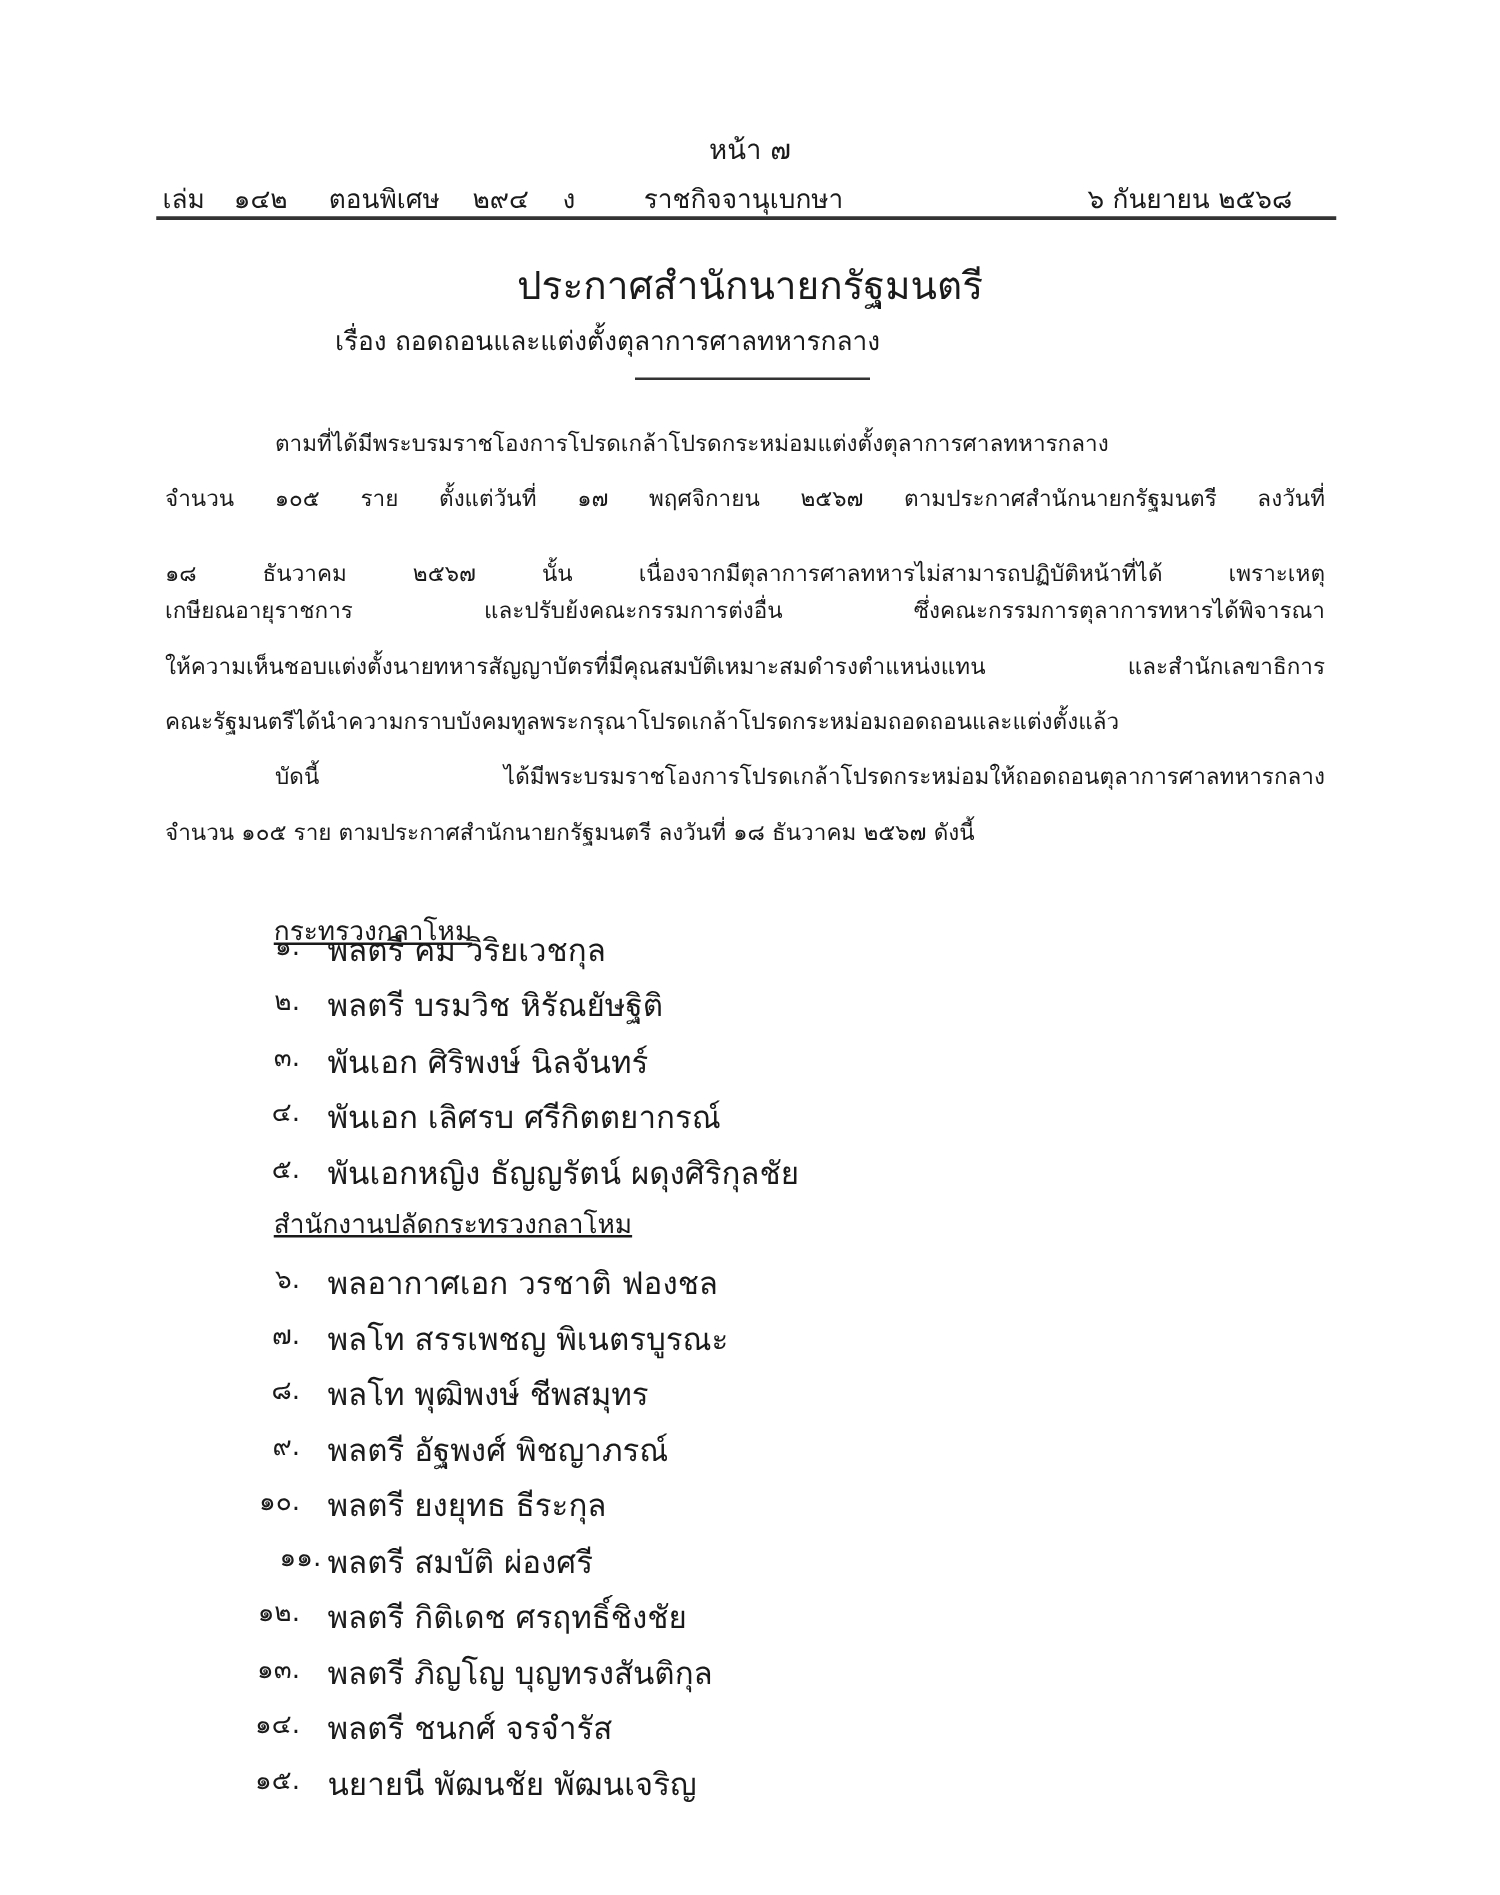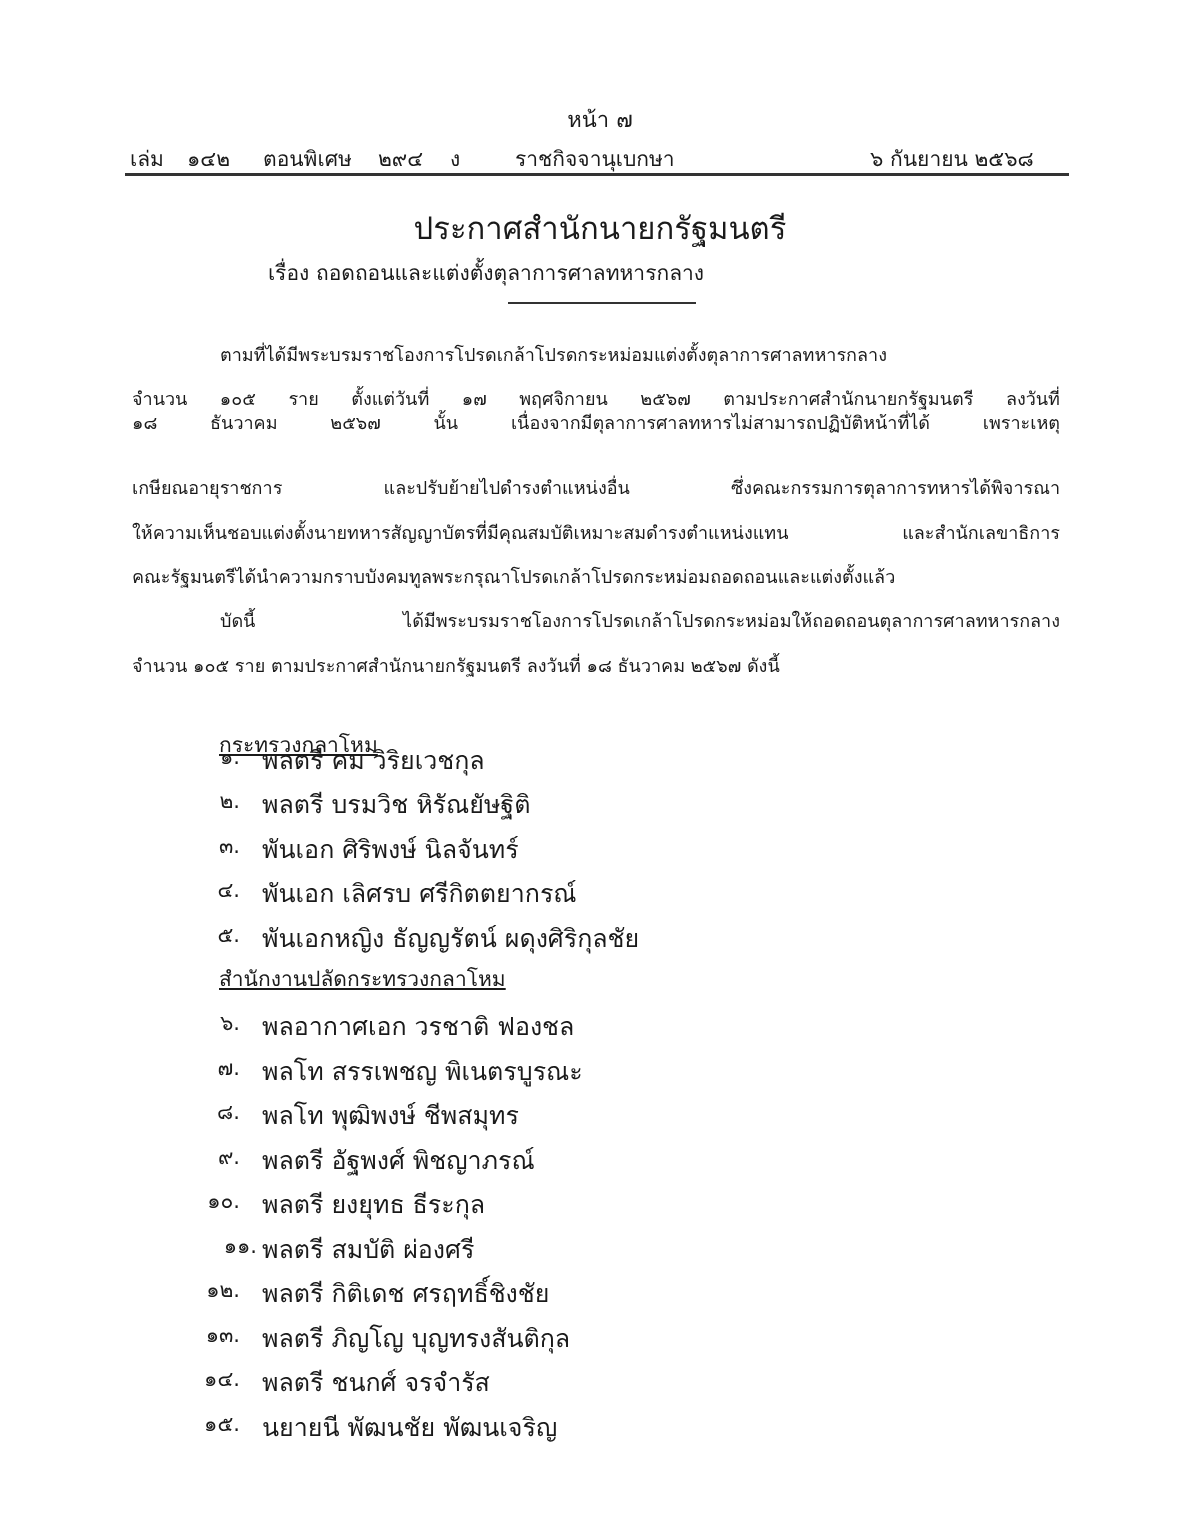--- a/index.html
+++ b/index.html
@@ -38,22 +38,22 @@
   <div class="abs hdr" style="left:870px;">๖ กันยายน ๒๕๖๘</div>
 
   <div class="rule"></div>
 
   <div class="abs title">ประกาศสำนักนายกรัฐมนตรี</div>
   <div class="abs subject">เรื่อง ถอดถอนและแต่งตั้งตุลาการศาลทหารกลาง</div>
   <div class="short-rule"></div>
 
   <div class="abs para-line justify indent" style="top:340px;">ตามที่ได้มีพระบรมราชโองการโปรดเกล้าโปรดกระหม่อมแต่งตั้งตุลาการศาลทหารกลาง</div>
   <div class="abs para-line justify" style="top:384px;">จำนวน ๑๐๕ ราย ตั้งแต่วันที่ ๑๗ พฤศจิกายน ๒๕๖๗ ตามประกาศสำนักนายกรัฐมนตรี ลงวันที่</div>
-  <div class="abs para-line justify" style="top:408px;">๑๘ ธันวาคม ๒๕๖๗ นั้น เนื่องจากมีตุลาการศาลทหารไม่สามารถปฏิบัติหน้าที่ได้ เพราะเหตุ</div>
-  <div class="abs para-line justify" style="top:473px;">เกษียณอายุราชการ และปรับย้ายไปดำรงตำแหน่งอื่น ซึ่งคณะกรรมการตุลาการทหารได้พิจารณา</div>
+  <div class="abs para-line justify" style="top:444px;">๑๘ ธันวาคม ๒๕๖๗ นั้น เนื่องจากมีตุลาการศาลทหารไม่สามารถปฏิบัติหน้าที่ได้ เพราะเหตุ</div>
+  <div class="abs para-line justify" style="top:473px;">เกษียณอายุราชการ และปรับย้งคณะกรรมการต่งอื่น ซึ่งคณะกรรมการตุลาการทหารได้พิจารณา</div>
   <div class="abs para-line justify" style="top:518px;">ให้ความเห็นชอบแต่งตั้งนายทหารสัญญาบัตรที่มีคุณสมบัติเหมาะสมดำรงตำแหน่งแทน และสำนักเลขาธิการ</div>
   <div class="abs para-line" style="top:562px;">คณะรัฐมนตรีได้นำความกราบบังคมทูลพระกรุณาโปรดเกล้าโปรดกระหม่อมถอดถอนและแต่งตั้งแล้ว</div>
 
   <div class="abs para-line justify indent" style="top:606px;">บัดนี้ ได้มีพระบรมราชโองการโปรดเกล้าโปรดกระหม่อมให้ถอดถอนตุลาการศาลทหารกลาง</div>
   <div class="abs para-line" style="top:651px;">จำนวน ๑๐๕ ราย ตามประกาศสำนักนายกรัฐมนตรี ลงวันที่ ๑๘ ธันวาคม ๒๕๖๗ ดังนี้</div>
 
   <div class="abs section" style="top:728px;">กระทรวงกลาโหม</div>
 
   <div class="abs item-num" style="top:740px;left:178px;">๑.</div>
   <div class="abs item-name" style="top:740px;">พลตรี คม  วิริยเวชกุล</div>

